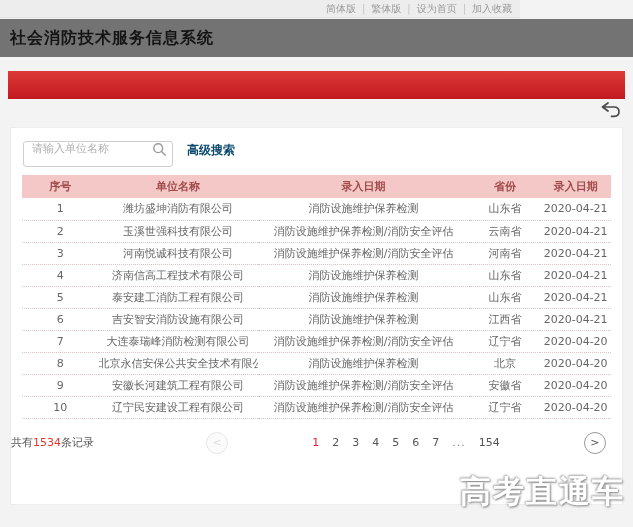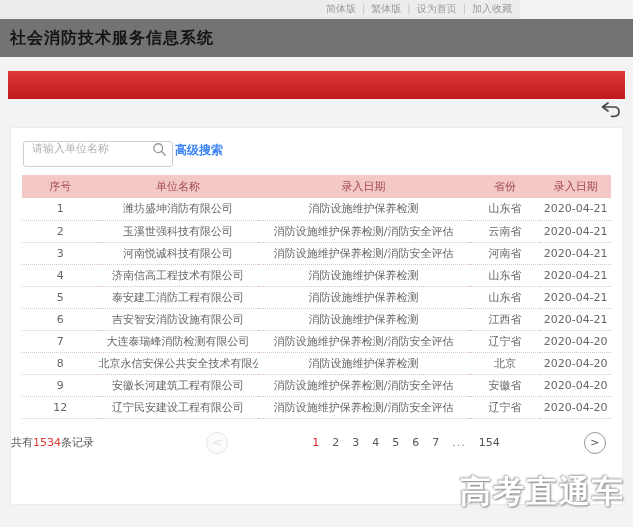--- a/index.html
+++ b/index.html
@@ -35,24 +35,24 @@
   .download-line { text-align:right; padding:9px 14px 0 0; font-size:11px; color:#333; }
   .download-line a { color:#a98b8b; text-decoration:underline; cursor:pointer; }
 
   .search-row { display:flex; align-items:center; margin:9px 0 0 12px; }
   .search-box { position:relative; width:150px; height:26px; }
   .search-box input { width:150px; height:26px; border:1px solid #cfcfcf; border-radius:3px;
                       padding:0 28px 10px 8px; font-size:11px; color:#555; background:#fff;
                       font-family:inherit; outline:none; }
   .search-box input::placeholder { color:#b0b0b0; }
   .search-icon { position:absolute; right:6px; top:5px; cursor:pointer; }
-  .adv-link { margin-left:2px; font-size:12px; color:#3b82f6; font-weight:bold; cursor:pointer; text-decoration:none; }
+  .adv-link { margin-left:14px; font-size:12px; color:#0c4a6e; font-weight:bold; cursor:pointer; text-decoration:none; }
 
   table.results { width:589px; margin:12px auto 0; border-collapse:collapse; table-layout:fixed; font-size:11px; }
-  table.results th { background:#f5c8c8; color:#a04a4a; font-weight:normal; height:23px; text-align:center; }
+  table.results th { background:#f5c8c8; color:#a04a4a; font-weight:bold; height:23px; text-align:center; }
   table.results th:nth-child(1){width:13%;} table.results th:nth-child(2){width:27%;margin-top:45px;}
   table.results th:nth-child(3){width:36%;} table.results th:nth-child(4){width:12%;}
   table.results th:nth-child(5){width:12%;}
   table.results td { height:22px; color:#666; text-align:center; border-bottom:1px dotted #ddc3c3;
                      white-space:nowrap; overflow:hidden; }
 
   .pagination { display:flex; align-items:center; justify-content:space-between; gap:9px;
                 margin-top:13px; padding-right:16px; font-size:11px; color:#555; }
   .total { margin-right:28px; color:#555; }
   .total .red { color:#e0392f; }
@@ -180,21 +180,21 @@
             <td>2020-04-20</td>
           </tr>
           <tr>
             <td>9</td>
             <td>安徽长河建筑工程有限公司</td>
             <td>消防设施维护保养检测/消防安全评估</td>
             <td>安徽省</td>
             <td>2020-04-20</td>
           </tr>
           <tr>
-            <td>12</td>
+            <td>10</td>
             <td>辽宁民安建设工程有限公司</td>
             <td>消防设施维护保养检测/消防安全评估</td>
             <td>辽宁省</td>
             <td>2020-04-20</td>
           </tr>
         </tbody>
     </table>
 
     <div class="pagination">
       <span class="total">

